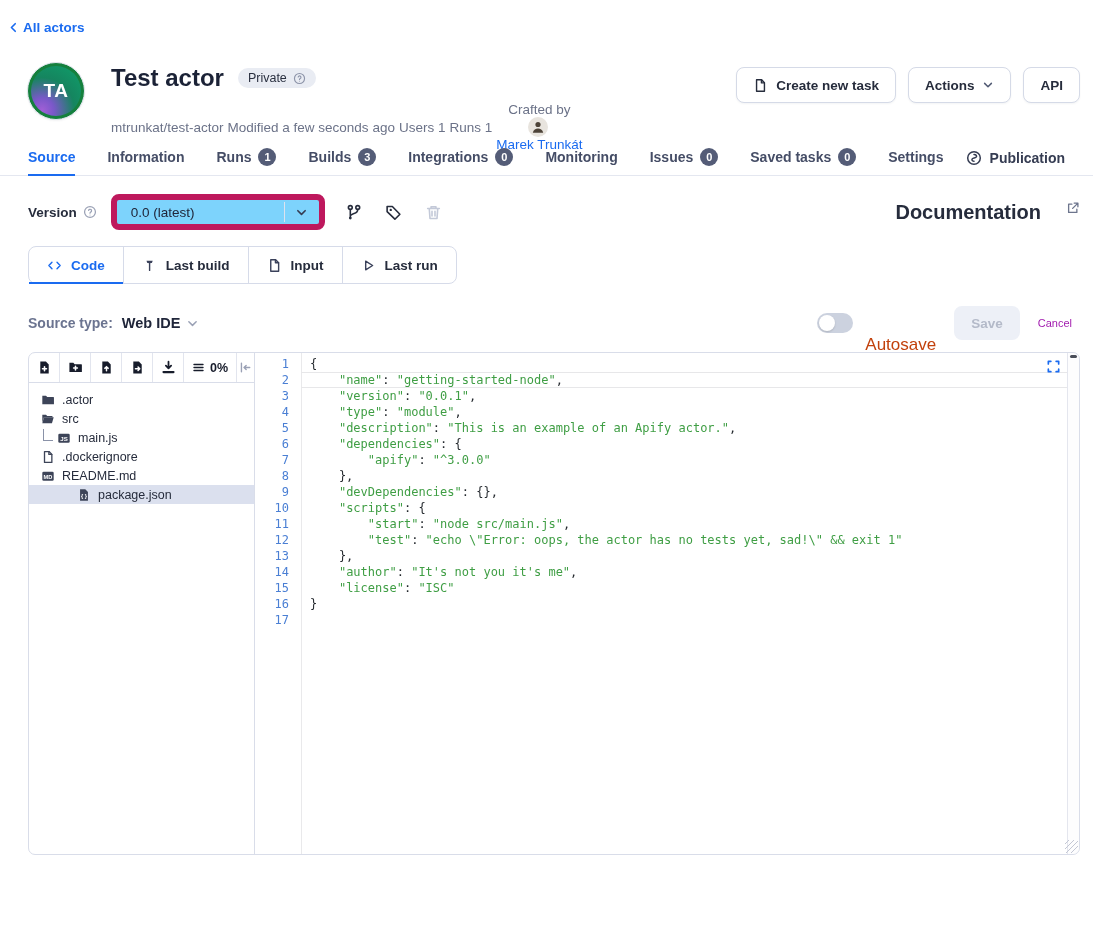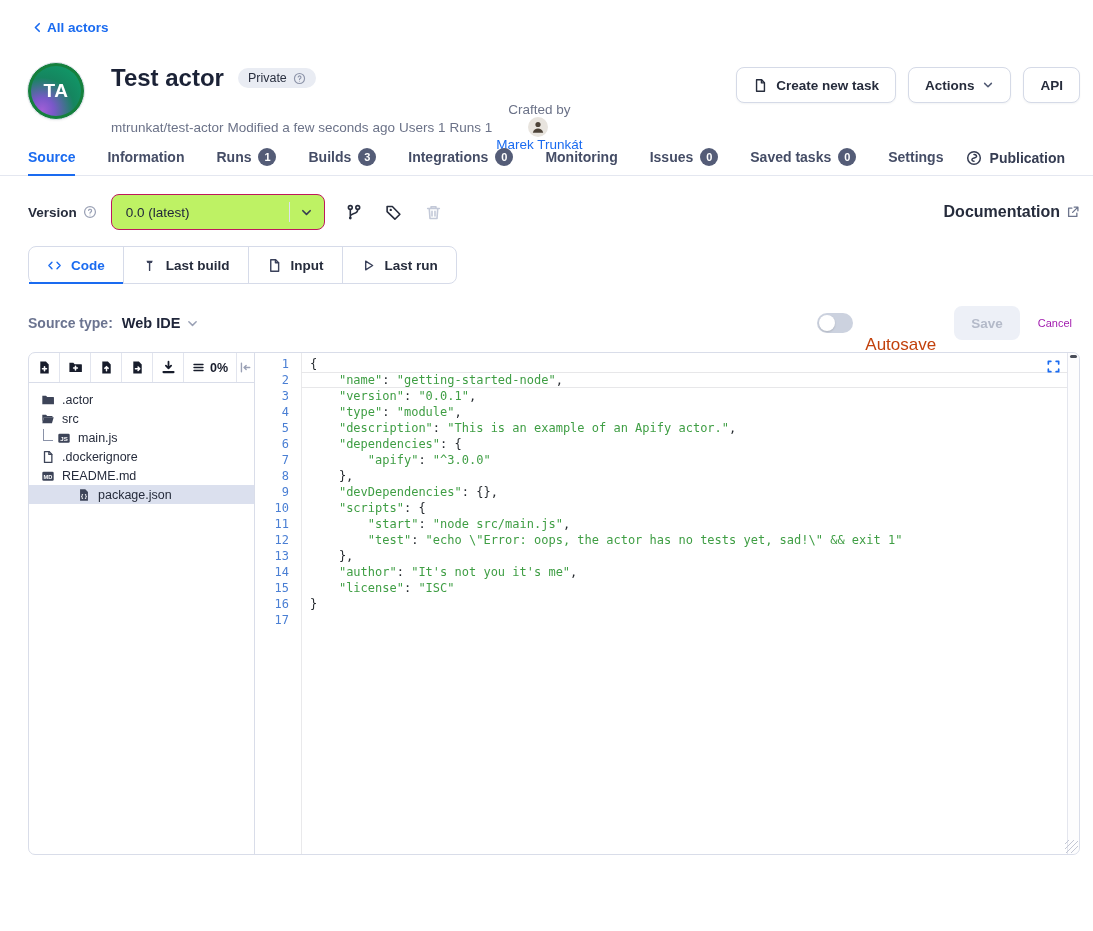--- a/index.html
+++ b/index.html
@@ -1,21 +1,21 @@
 <!DOCTYPE html>
 <html><head>
 <meta charset="utf-8">
 <style>
   * { margin:0; padding:0; box-sizing:border-box; }
   html,body { width:1093px; height:931px; background:#ffffff; font-family:"Liberation Sans",sans-serif; color:#20263a; overflow:hidden; }
   .page { position:relative; width:1093px; height:931px; }
   svg { display:block; }
 
   
-  .back { position:absolute; top:20px; left:32px; display:flex; align-items:center; gap:4px; color:#1a6bf0; font-size:13.5px; font-weight:700; cursor:pointer; }
+  .back { position:absolute; top:20px; left:8px; display:flex; align-items:center; gap:4px; color:#1a6bf0; font-size:13.5px; font-weight:700; cursor:pointer; }
   .back .ic { width:11px; height:11px; }
 
   
   .header { position:absolute; top:62px; left:27px; right:13px; display:flex; align-items:flex-start; }
   .avatar-ring { width:58px; height:58px; border-radius:50%; border:1px solid #e3e7f0; background:#15803d; display:flex; align-items:center; justify-content:center; box-shadow:0 1px 2px rgba(30,40,70,.06); }
   .avatar { width:50px; height:50px; border-radius:50%; background:radial-gradient(circle at 22% 88%, #a05fd6 0%, #7a58c9 20%, #15855f 55%, #0fa06b 100%); color:#fff; font-weight:700; font-size:19px; display:flex; align-items:center; justify-content:center; letter-spacing:.5px; }
   .head-main { margin-left:26px; padding-top:2px; }
   .title-row { display:flex; align-items:center; gap:14px; }
   .page-title { font-size:24px; font-weight:700; color:#1b2236; }
   .pill { display:flex; align-items:center; gap:6px; background:#e9ecf3; border-radius:12px; padding:3px 10px; font-size:12.5px; color:#2a3040; }
@@ -36,30 +36,30 @@
   .tab { display:flex; align-items:center; gap:7px; font-size:14px; font-weight:700; color:#454d66; cursor:pointer; padding-bottom:2px; border-bottom:2px solid transparent; margin-bottom:-1px; }
   .tab.active { color:#1a6bf0; border-bottom-color:#1a6bf0; }
   .badge { min-width:18px; height:18px; border-radius:9px; background:#545c77; color:#fff; font-size:11px; font-weight:700; display:inline-flex; align-items:center; justify-content:center; padding:0 4px; }
   .pub { margin-left:auto; display:flex; align-items:center; gap:8px; font-size:14px; font-weight:700; color:#353c52; cursor:pointer; }
   .pub .ic { width:16px; height:16px; }
 
   
   .version-row { position:absolute; top:194px; left:28px; right:13px; display:flex; align-items:center; }
   .version-label { display:flex; align-items:center; gap:6px; font-size:13.5px; font-weight:700; color:#262c3c; }
   .version-label .ic { width:14px; height:14px; color:#9aa1b5; }
-  .select { margin-left:14px; width:214px; height:36px; border:1px solid #be185d; border-radius:8px; background:#bef264; display:flex; align-items:center; font-size:13.5px; color:#20263a; cursor:pointer; }
+  .select { margin-left:14px; width:214px; height:36px; border:6px solid #be185d; border-radius:8px; background:#7dd3fc; display:flex; align-items:center; font-size:13.5px; color:#20263a; cursor:pointer; }
   .select .val { padding-left:14px; flex:1; }
   .select .sep { width:1px; height:20px; background:#dde2ee; }
   .select .chev { width:34px; display:flex; align-items:center; justify-content:center; color:#353c52; }
   .select .chev svg { width:13px; height:13px; }
   .icon-btn { width:34px; height:34px; display:flex; align-items:center; justify-content:center; color:#262c3c; cursor:pointer; background:none; border:none; }
   .icon-btn svg { width:17px; height:17px; }
   .icon-btn.disabled { color:#c3c9d8; cursor:default; }
   .ver-icons { display:flex; gap:6px; margin-left:12px; }
-  .doc-link { margin-left:auto; display:flex; align-items:center; gap:6px; font-size:16px; font-weight:700; color:#262c3c; cursor:pointer; }
+  .doc-link { margin-left:auto; display:flex; gap:25px; font-size:20px; font-weight:700; color:#262c3c; cursor:pointer; }
   .doc-link .ic { width:14px; height:14px; color:#6d758d; }
 
   
   .subtabs { position:absolute; top:246px; left:28px; display:inline-flex; border:1px solid #d6dbe9; border-radius:8px; background:#fff; height:38px; overflow:visible; }
   .subtab { position:relative; display:flex; align-items:center; gap:9px; padding:0 18px; font-size:13.5px; font-weight:700; color:#262c3c; cursor:pointer; border-right:1px solid #d6dbe9; }
   .subtab:last-child { border-right:none; }
   .subtab .ic { width:15px; height:15px; color:#3a415a; }
   .subtab.active { color:#1a6bf0; }
   .subtab.active .ic { color:#1a6bf0; }
   .subtab.active::after { content:""; position:absolute; left:0; right:0; bottom:-1px; height:2px; background:#1a6bf0; }

